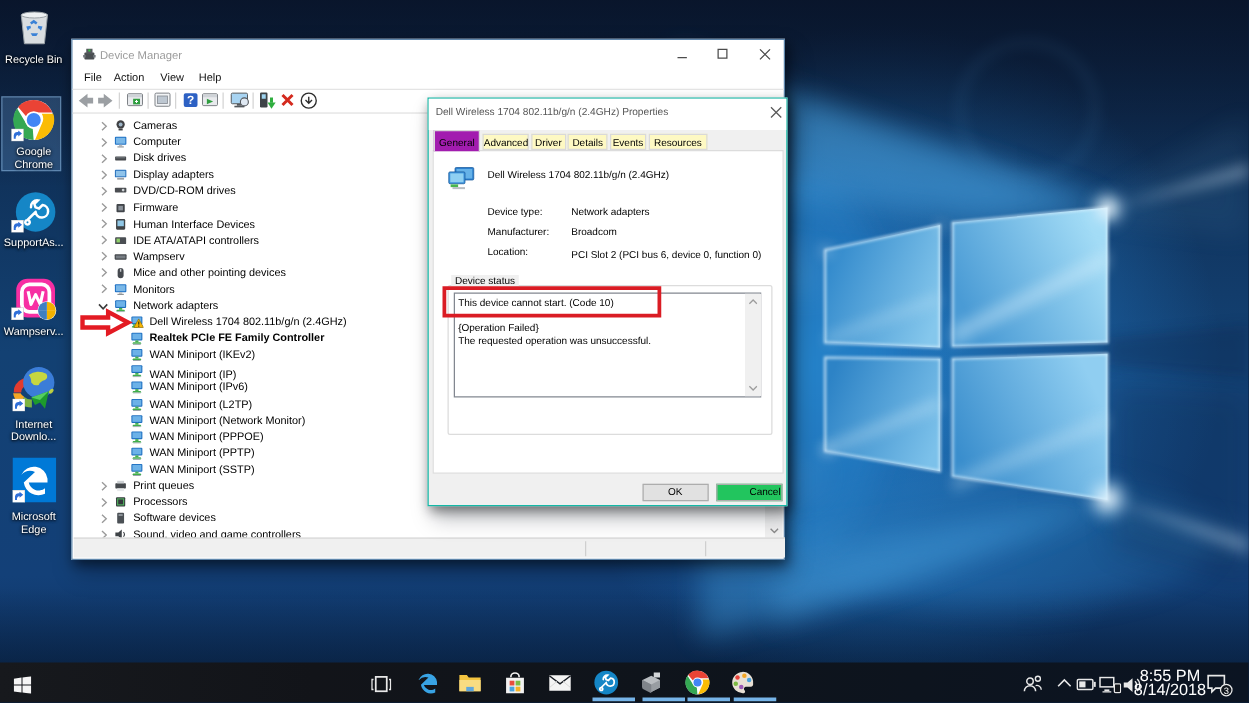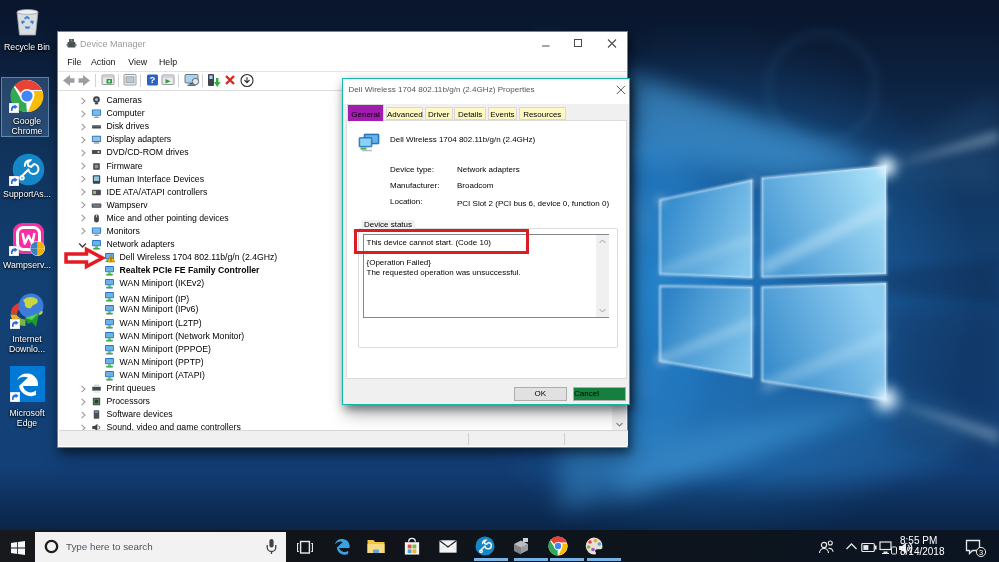--- a/index.html
+++ b/index.html
@@ -364,21 +364,21 @@
         <use href="#i_net"></use>
       </svg>
 <div class="trow" style="left:60.5px;top:251.7px;">WAN Miniport (PPPOE)</div>
 <svg class="ticon" style="left:45px;top:265.8px" width="11" height="11" viewBox="0 0 12 12">
         <use href="#i_net"></use>
       </svg>
 <div class="trow" style="left:60.5px;top:264.8px;">WAN Miniport (PPTP)</div>
 <svg class="ticon" style="left:45px;top:278.9px" width="11" height="11" viewBox="0 0 12 12">
         <use href="#i_net"></use>
       </svg>
-<div class="trow" style="left:60.5px;top:277.9px;">WAN Miniport (ATAPI)</div>
+<div class="trow" style="left:60.5px;top:277.9px;">WAN Miniport (SSTP)</div>
 <svg class="chev" style="left:20px;top:293.5px" width="8" height="8" viewBox="0 0 8 8">
         <path d="M2.6,0.8 L6,4 L2.6,7.2" stroke="#9a9a9a" stroke-width="1.1" fill="none"></path>
       </svg>
 <svg class="ticon" style="left:32px;top:292.0px" width="11" height="11" viewBox="0 0 12 12">
         <use href="#i_prn"></use>
       </svg>
 <div class="trow" style="left:47.5px;top:291.0px;">Print queues</div>
 <svg class="chev" style="left:20px;top:306.6px" width="8" height="8" viewBox="0 0 8 8">
         <path d="M2.6,0.8 L6,4 L2.6,7.2" stroke="#9a9a9a" stroke-width="1.1" fill="none"></path>
       </svg>
@@ -454,43 +454,32 @@
         <path d="M0.5,4 L3.5,1 L6.5,4" stroke="#9c9c9c" stroke-width="1" fill="none"></path>
       </svg>
 <svg class="abs" style="left:3px;bottom:4px" width="7" height="5" viewBox="0 0 7 5">
         <path d="M0.5,1 L3.5,4 L6.5,1" stroke="#9c9c9c" stroke-width="1" fill="none"></path>
       </svg>
 </div>
 <div class="lab" style="left:23.5px;top:158.5px;z-index:45">This device cannot start. (Code 10)</div>
 <div class="lab" style="left:23.5px;top:179px">{Operation Failed}</div>
 <div class="lab" style="left:23.5px;top:188.5px">The requested operation was unsuccessful.</div>
 <div class="abs" style="left:171px;top:308.3px;width:52.5px;height:14px;background:#e1e1e1;border:1px solid #adadad;font-size:8px;text-align:center;line-height:12.5px">OK</div>
-<div class="abs" style="left:230px;top:308.3px;width:52.5px;height:14px;background:#15803d;border:1px solid #adadad;font-size:8px;text-align:left;line-height:12.5px">Cancel</div>
+<div class="abs" style="left:230px;top:308.3px;width:52.5px;height:14px;background:#22c55e;border:1px solid #adadad;font-size:8px;text-align:right;line-height:12.5px">Cancel</div>
 </div>
 <div id="redrect"></div>
 <div id="tb">
 <svg class="abs" style="left:11px;top:10.5px" width="14" height="14" viewBox="0 0 14 14">
 <g fill="#f5f5f5">
         <polygon points="0,1.9 6.2,1.05 6.2,6.6 0,6.6"></polygon>
         <polygon points="7,0.95 14,0 14,6.6 7,6.6"></polygon>
         <polygon points="0,7.4 6.2,7.4 6.2,12.95 0,12.1"></polygon>
         <polygon points="7,7.4 14,7.4 14,14 7,13.05"></polygon>
       </g>
 </svg>
-<div class="abs" style="left:35px;top:2px;width:251px;height:30px;background:#f2f2f2">
-<svg class="abs" style="left:9px;top:7px" width="15" height="15">
-        <circle cx="7.5" cy="7.5" r="5.7" fill="none" stroke="#1e1e1e" stroke-width="2.3"></circle>
-      </svg>
-<span class="abs" style="left:31px;top:8.5px;font-size:9.8px;color:#4d565e">Type here to search</span>
-<svg class="abs" style="left:231px;top:6px" width="11" height="18" viewBox="0 0 11 18">
-        <rect x="3.4" y="1" width="4.2" height="8.5" rx="2.1" fill="#3f4347"></rect>
-        <path d="M1.2,7 v2.2 a4.3,4.3 0 0 0 8.6,0 v-2.2" fill="none" stroke="#3f4347" stroke-width="1.3"></path>
-        <line x1="5.5" y1="13.8" x2="5.5" y2="16" stroke="#3f4347" stroke-width="1.3"></line>
-      </svg>
-</div>
 <svg class="abs" style="left:297px;top:9.5px" width="16" height="15" viewBox="0 0 16 15">
 <rect x="3.6" y="1.5" width="8.8" height="11.5" fill="none" stroke="#e8e8e8" stroke-width="1.4"></rect>
 <path d="M1.8,3.5 L0.5,3.5 L0.5,11.5 L1.8,11.5 M14.2,3.5 L15.5,3.5 L15.5,11.5 L14.2,11.5" stroke="#e8e8e8" stroke-width="1.2" fill="none"></path>
 </svg>
 <svg class="tbi" style="left:332px" width="21" height="21" viewBox="0 0 21 21">
 <path d="M3,8.5 a8,8 0 0 1 15.5,1.5 l0,2.5 -11,0 a6,6 0 0 0 9.5,3 l0,3.4 a8.5,8.5 0 0 1 -12,-6.6 l6.3,-6 a7.5,7.5 0 0 0 -8,2.2 Z" fill="#38a3e4"></path>
 </svg>
 <svg class="tbi" style="left:366px" width="20" height="20" viewBox="0 0 20 20">
 <path d="M1.5,4 l6,0 1.5,2 9.5,0 0,11 -17,0 Z" fill="#f3c440"></path>
 <path d="M1.5,8 l17,0 0,9 -17,0 Z" fill="#f8dc82"></path>
@@ -556,21 +545,21 @@
 <svg class="abs" style="left:879px;top:11px" width="18" height="14" viewBox="0 0 18 14">
 <rect x="1" y="1" width="11" height="7.5" fill="none" stroke="#e8e8e8" stroke-width="1.2"></rect>
 <rect x="4.5" y="10.5" width="4" height="1.5" fill="#e8e8e8"></rect>
       <rect x="3" y="12" width="7" height="1" fill="#e8e8e8"></rect>
 <rect x="12.5" y="6" width="5" height="7" rx="0.8" fill="#14171c" stroke="#e8e8e8" stroke-width="1"></rect>
 </svg>
 <svg class="abs" style="left:898px;top:10.5px" width="15" height="14" viewBox="0 0 15 14">
 <polygon points="1,5 4,5 8,1.5 8,12.5 4,9 1,9" fill="#e8e8e8"></polygon>
 <path d="M10,4 a4,4 0 0 1 0,6 M11.8,2.2 a6.5,6.5 0 0 1 0,9.6" stroke="#e8e8e8" stroke-width="1.2" fill="none"></path>
 </svg>
-<div class="abs" style="left:900px;top:6px;width:72px;color:#fff;font-size:10px;line-height:10.5px">8:55 PM<br>8/14/2018</div>
+<div class="abs" style="left:900px;top:6px;width:72px;text-align:center;color:#fff;font-size:13px;line-height:10.5px">8:55 PM<br>8/14/2018</div>
 <svg class="abs" style="left:965px;top:9px" width="22" height="19" viewBox="0 0 22 19">
 <path d="M1.5,1.5 h13 v10 h-7 l-3,3 0,-3 h-3 Z" fill="none" stroke="#e8e8e8" stroke-width="1.3"></path>
 <g>
         <circle cx="16" cy="13" r="4.6" fill="#10151c" stroke="#e8e8e8" stroke-width="1"></circle>
         <text x="16" y="16" text-anchor="middle" font-size="7.5" fill="#fff" font-family="Liberation Sans">3</text>
       </g>
 </svg>
 </div>
 <svg width="0" height="0" style="position:absolute">
     <defs>

